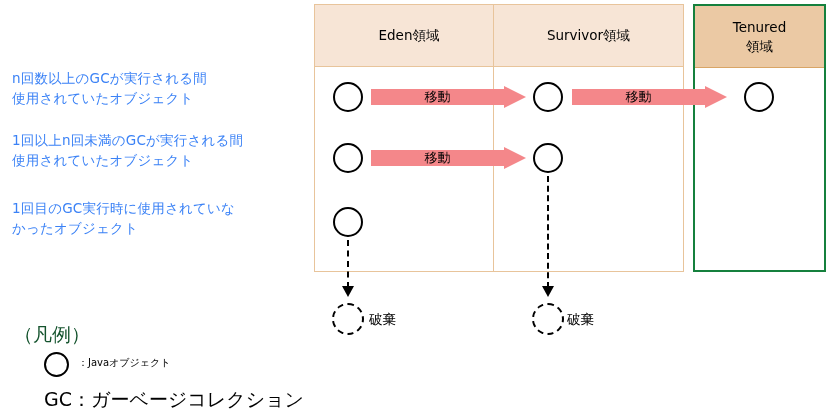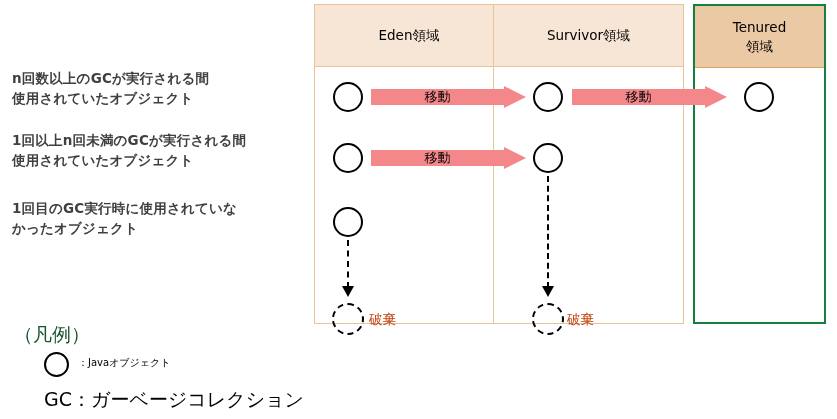--- a/index.html
+++ b/index.html
@@ -16,24 +16,23 @@
     overflow: hidden;
   }
 
   
   .desc {
     position: absolute;
     left: 12px;
     width: 300px;
     font-size: 13.5px;
     line-height: 20px;
-    color: #404040;
+    color: #3b82f6;
     white-space: pre-line;
     letter-spacing: 0.2px;
-    font-weight: bold;
   }
   #desc-1 { top: 68px; }
   #desc-2 { top: 130px; }
   #desc-3 { top: 198px; }
 
   
   #legend-title {
     position: absolute;
     left: 14px;
     top: 322px;
@@ -64,21 +63,21 @@
     font-size: 19px;
     color: #000;
   }
 
   
   #table {
     position: absolute;
     left: 314px;
     top: 4px;
     width: 512px;
-    height: 320px;
+    height: 268px;
     box-sizing: border-box;
   }
   .col {
     position: absolute;
     top: 0;
     height: 100%;
     box-sizing: border-box;
   }
   #col-eden     { left: 0px;   width: 190px; border: 1px solid #E8C49B; }
   #col-survivor { left: 179px; width: 191px; border: 1px solid #E8C49B; }
@@ -164,21 +163,21 @@
     position: absolute;
     width: 32px;
     height: 32px;
     border: 2px dashed #000;
     border-radius: 50%;
     box-sizing: border-box;
   }
   .discard-label {
     position: absolute;
     font-size: 13.5px;
-    color: #c2410c;
+    color: #000000;
   }
 </style>
 </head>
 <body>
 
 <div id="canvas">
 
   <div class="desc" id="desc-1">n回数以上のGCが実行される間
 使用されていたオブジェクト</div>
   <div class="desc" id="desc-2">1回以上n回未満のGCが実行される間

